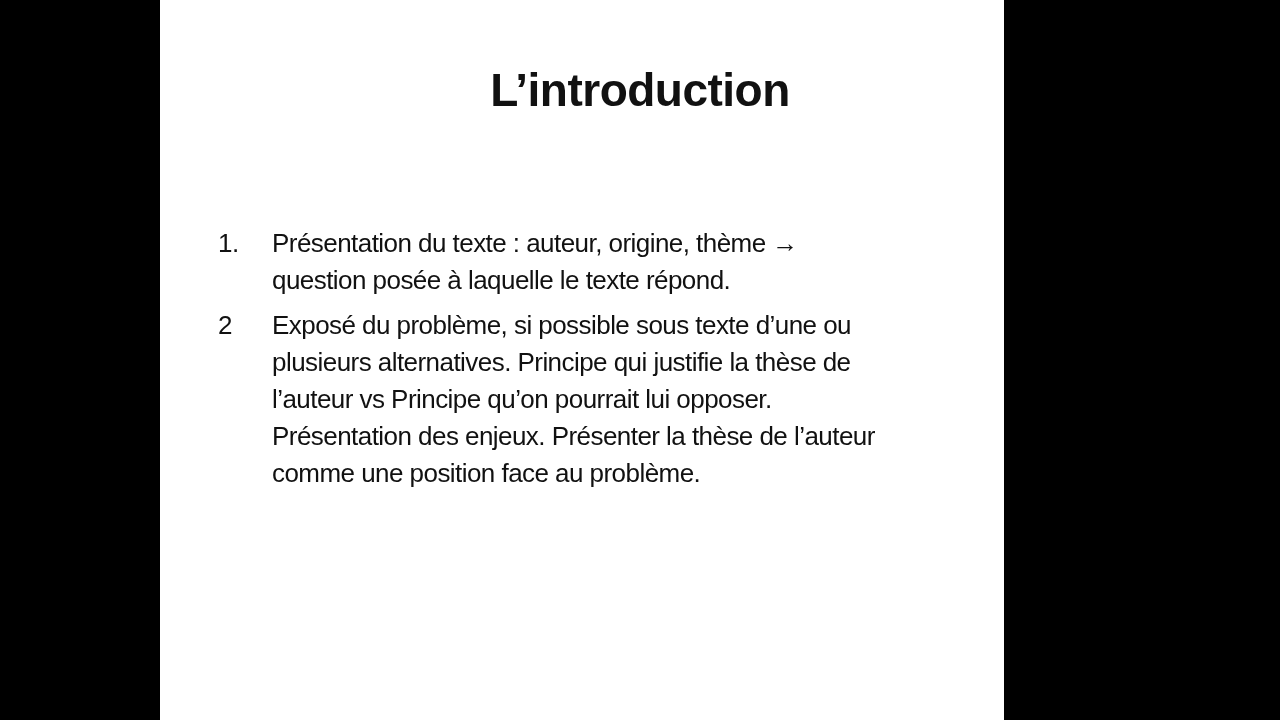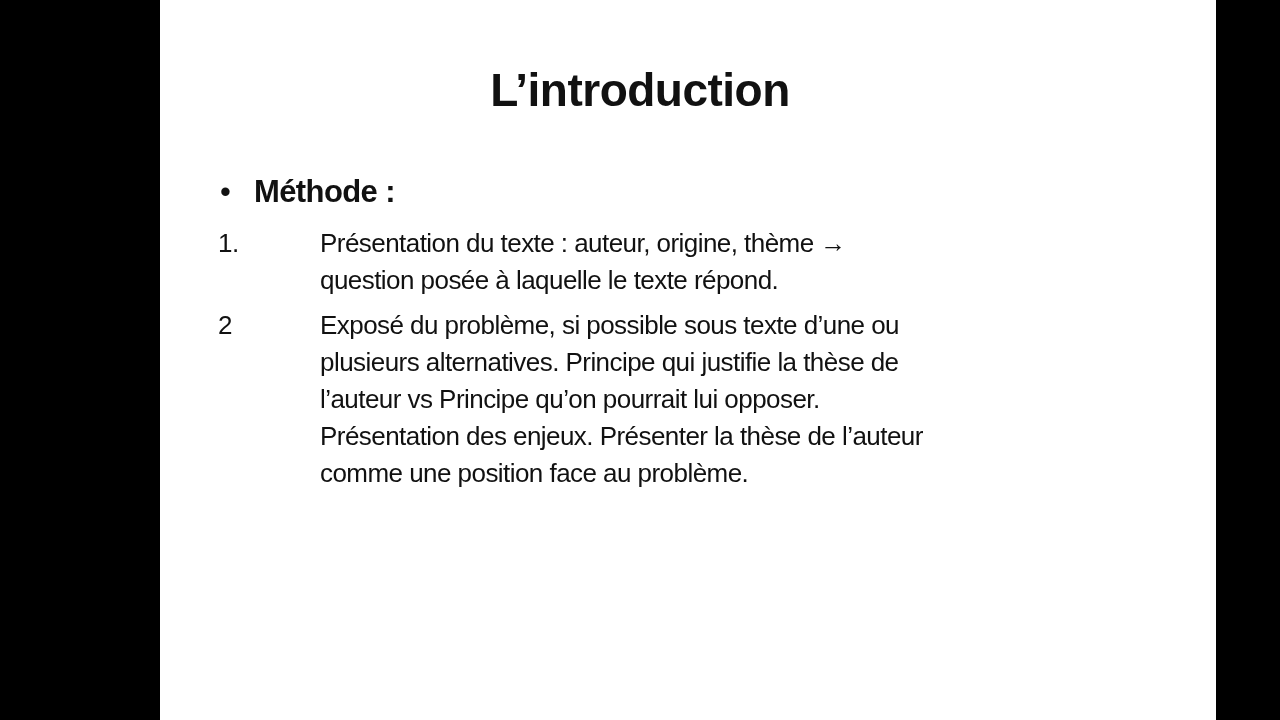--- a/index.html
+++ b/index.html
@@ -2,51 +2,48 @@
 <html><head>
   <meta charset="utf-8">
   <style>
     html, body { margin: 0; padding: 0; }
     body {
       width: 1280px; height: 720px; background: #000000;
       position: relative; overflow: hidden;
       font-family: "Liberation Sans", sans-serif;
     }
     .slide {
-      position: absolute; left: 160px; top: 0; width: 1056px; height: 720px;
+      position: absolute; left: 160px; top: 0; width: 844px; height: 720px;
       background: #ffffff; color: #111111;
     }
     .title {
       position: absolute; left: 0; top: 62px; width: 960px; text-align: center;
       font-size: 46px; font-weight: bold; letter-spacing: -0.5px;
       line-height: 56px;
     }
     .bullet-row {
       position: absolute; left: 60px; top: 171px;
       font-size: 31px; font-weight: bold; line-height: 42px;
       letter-spacing: -0.6px; white-space: nowrap;
     }
     .bullet-dot { display: inline-block; width: 34px; font-weight: normal; }
     .list {
       position: absolute; left: 58px; top: 225px; width: 860px;
       font-size: 26px; line-height: 37px; letter-spacing: -0.55px;
     }
     .item { display: flex; margin-bottom: 8px; }
     .num { width: 54px; flex: none; }
-    .item-text { flex: 1; white-space: pre-line; margin-left: 48px; }
+    .item-text { flex: 1; white-space: pre-line; }
   </style>
 </head>
 <body>
 
 <div class="slide">
   <div class="title">L’introduction</div>
 
-  <div class="bullet-row">
-    <span class="bullet-dot">•</span><span>Méthode  :</span>
-  </div>
 
   <div class="list">
     <div class="item">
       <span class="num">1.</span>
       <span class="item-text">Présentation du texte : auteur, origine, thème →
 question posée à laquelle le texte répond.</span>
     </div>
     <div class="item">
       <span class="num">2</span>
       <span class="item-text">Exposé du problème, si possible sous texte d’une  ou

